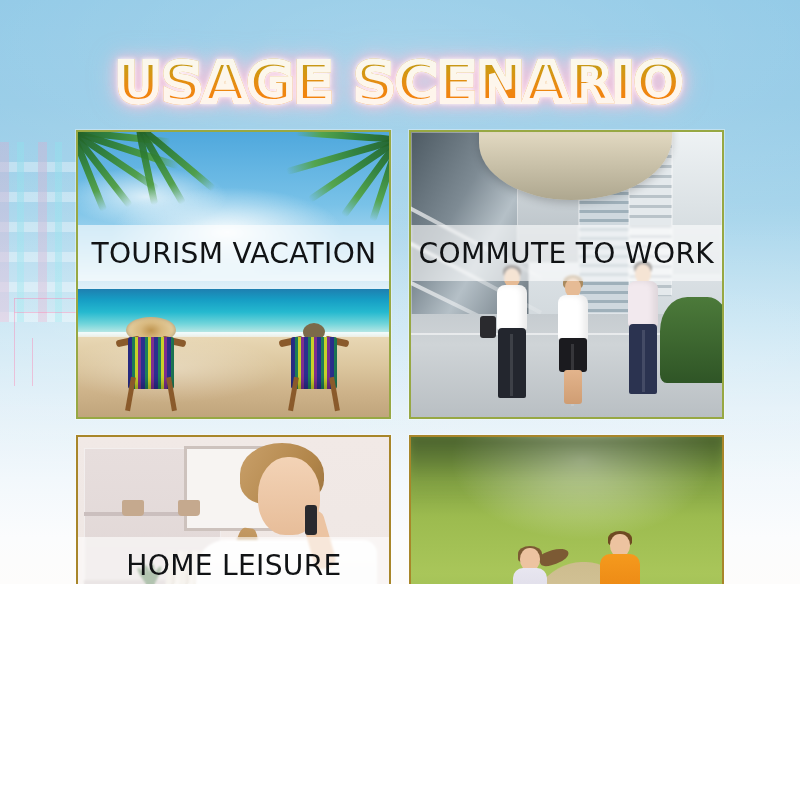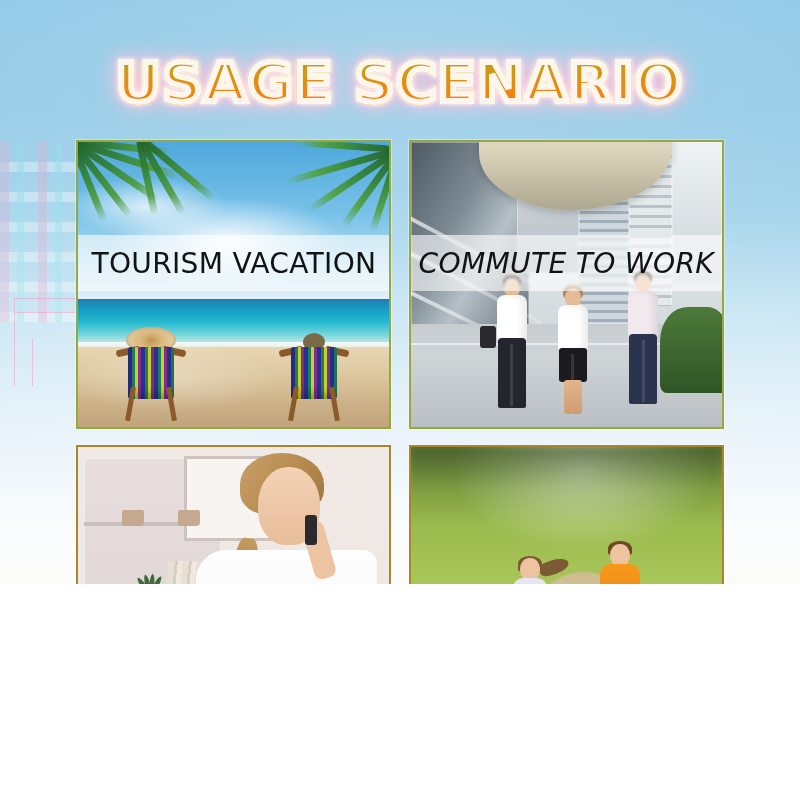--- a/index.html
+++ b/index.html
@@ -105,21 +105,21 @@
     filter:
       drop-shadow(0 0 2px rgba(255,255,255,.95))
       drop-shadow(0 0 6px rgba(255,190,215,.85))
       drop-shadow(0 0 10px rgba(255,200,220,.55));
   }
 
   
   #grid {
     position: absolute;
     left: 76px;
-    top: 140px;
+    top: 130px;
     width: 648px;
     height: 594px;
     display: grid;
     grid-template-columns: 315px 315px;
     grid-template-rows: 289px 289px;
     column-gap: 18px;
     row-gap: 16px;
   }
 
   .card {
@@ -661,21 +661,21 @@
           <div class="stripes"></div>
           <div class="leg-l"></div>
           <div class="leg-r"></div>
         </div>
       </div>
       <div class="label-band">
         <span class="label-text">TOURISM VACATION</span>
       </div>
     </div>
 
-    <div class="card olive-border row1" style="border-color: rgb(151, 168, 67); font-style: italic;">
+    <div class="card olive-border row1" style="border-color: rgb(151, 168, 67);">
       <div class="scene">
         <div class="city-bg"></div>
         <div class="bld b1"></div>
         <div class="bld b2"></div>
         <div class="bld b3"></div>
         <div class="bld b4"></div>
         <div class="bld b5"></div>
         <div class="canopy"></div>
         <div class="glassline g1"></div>
         <div class="glassline g2"></div>
@@ -740,20 +740,23 @@
           <div class="patch"></div>
           <div class="head">
             <div class="ear-l"></div>
             <div class="ear-r"></div>
             <div class="eye-l"></div>
             <div class="eye-r"></div>
             <div class="nose"></div>
           </div>
         </div>
       </div>
+      <div class="label-band">
+        <span class="label-text">HOME LEISURE</span>
+      </div>
     </div>
 
     <div class="card gold-border row2" style="border-color: rgb(168, 134, 42);">
       <div class="scene">
         <div class="park-bg"></div>
         <div class="park-blur-top"></div>
         <div class="path"></div>
         <div class="path2"></div>
 
         <div class="runner female">

